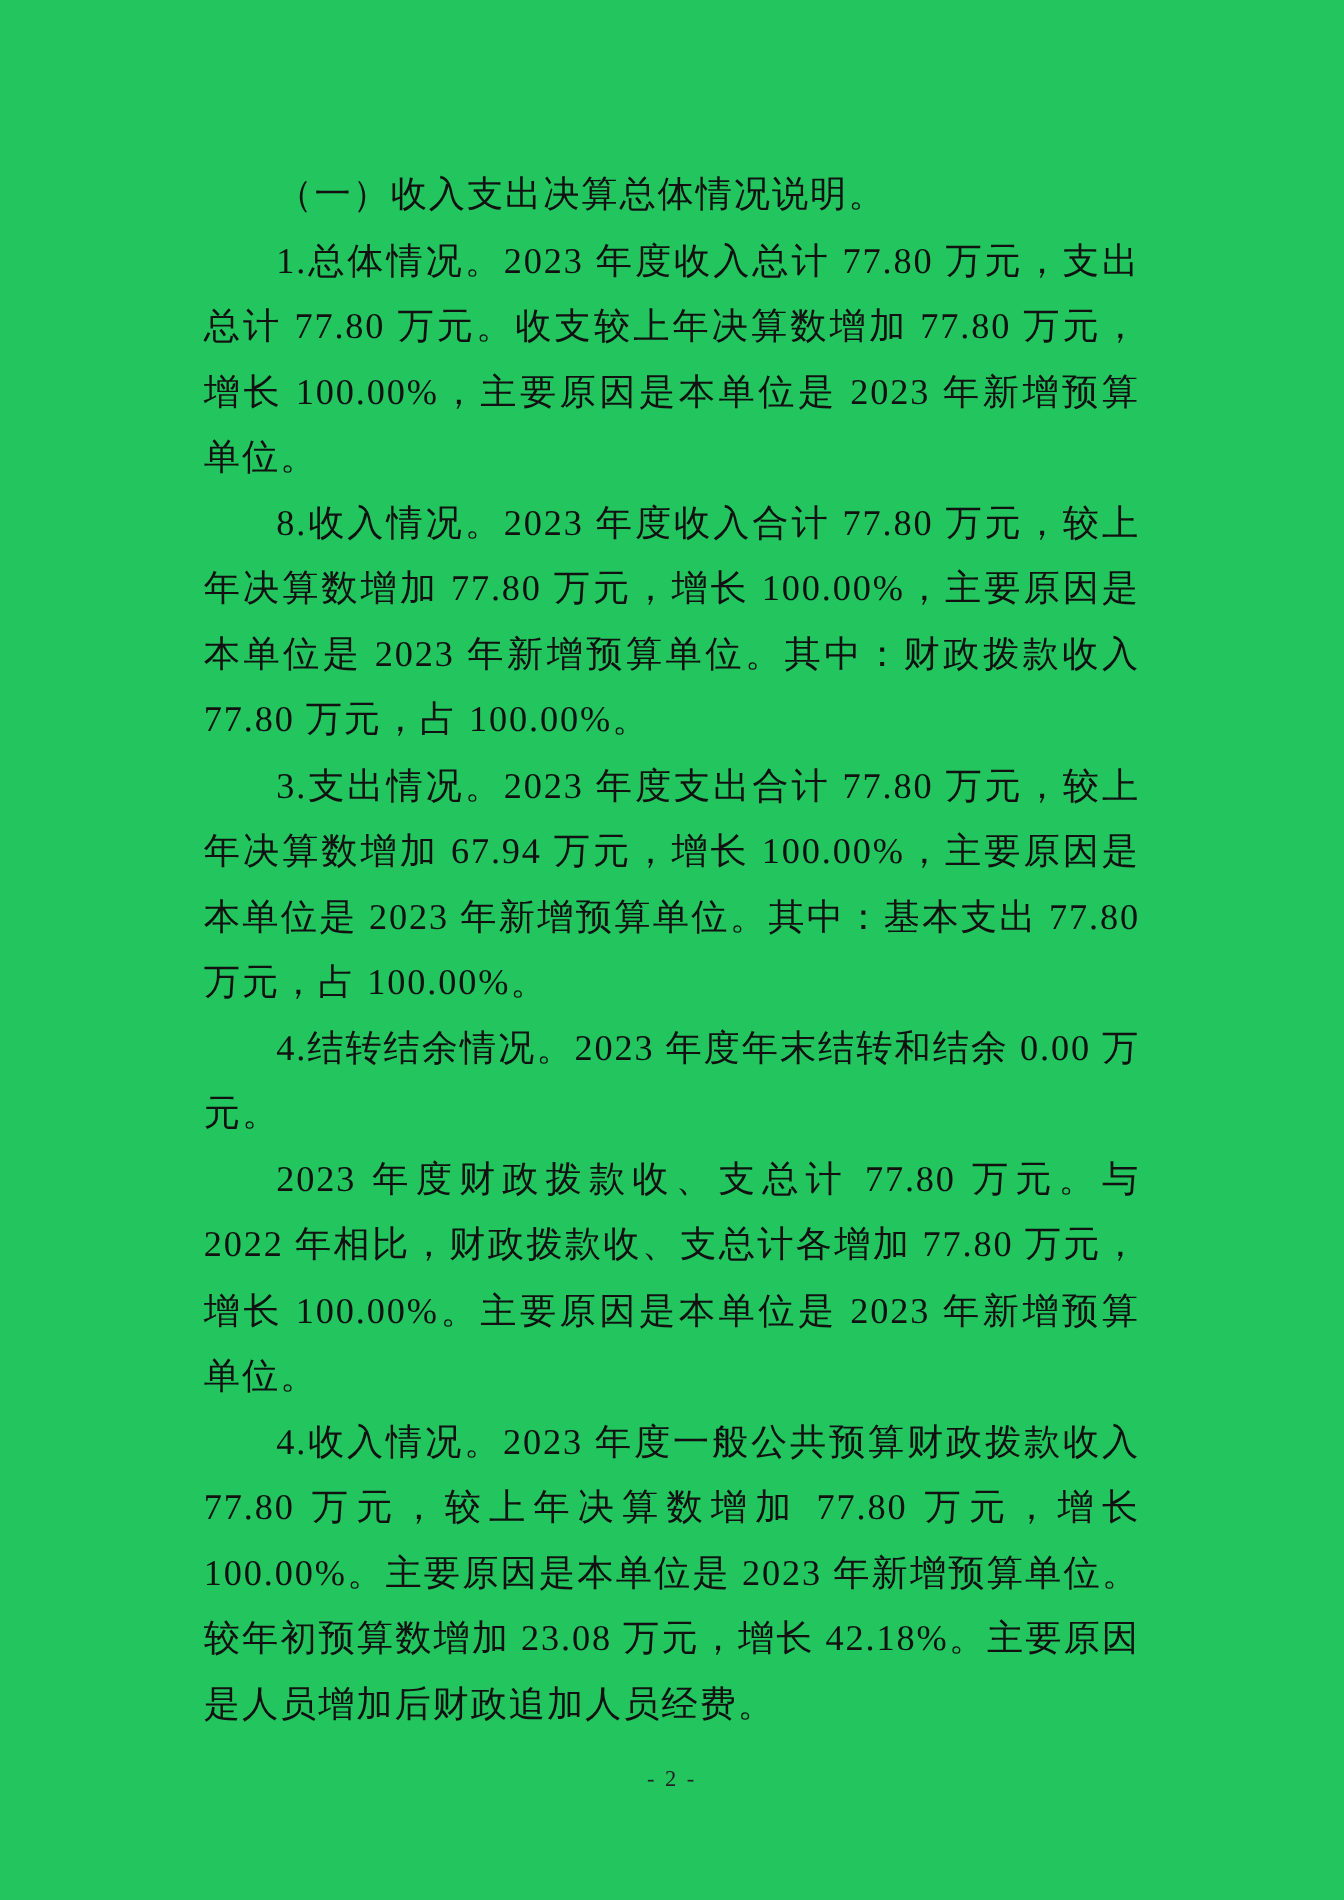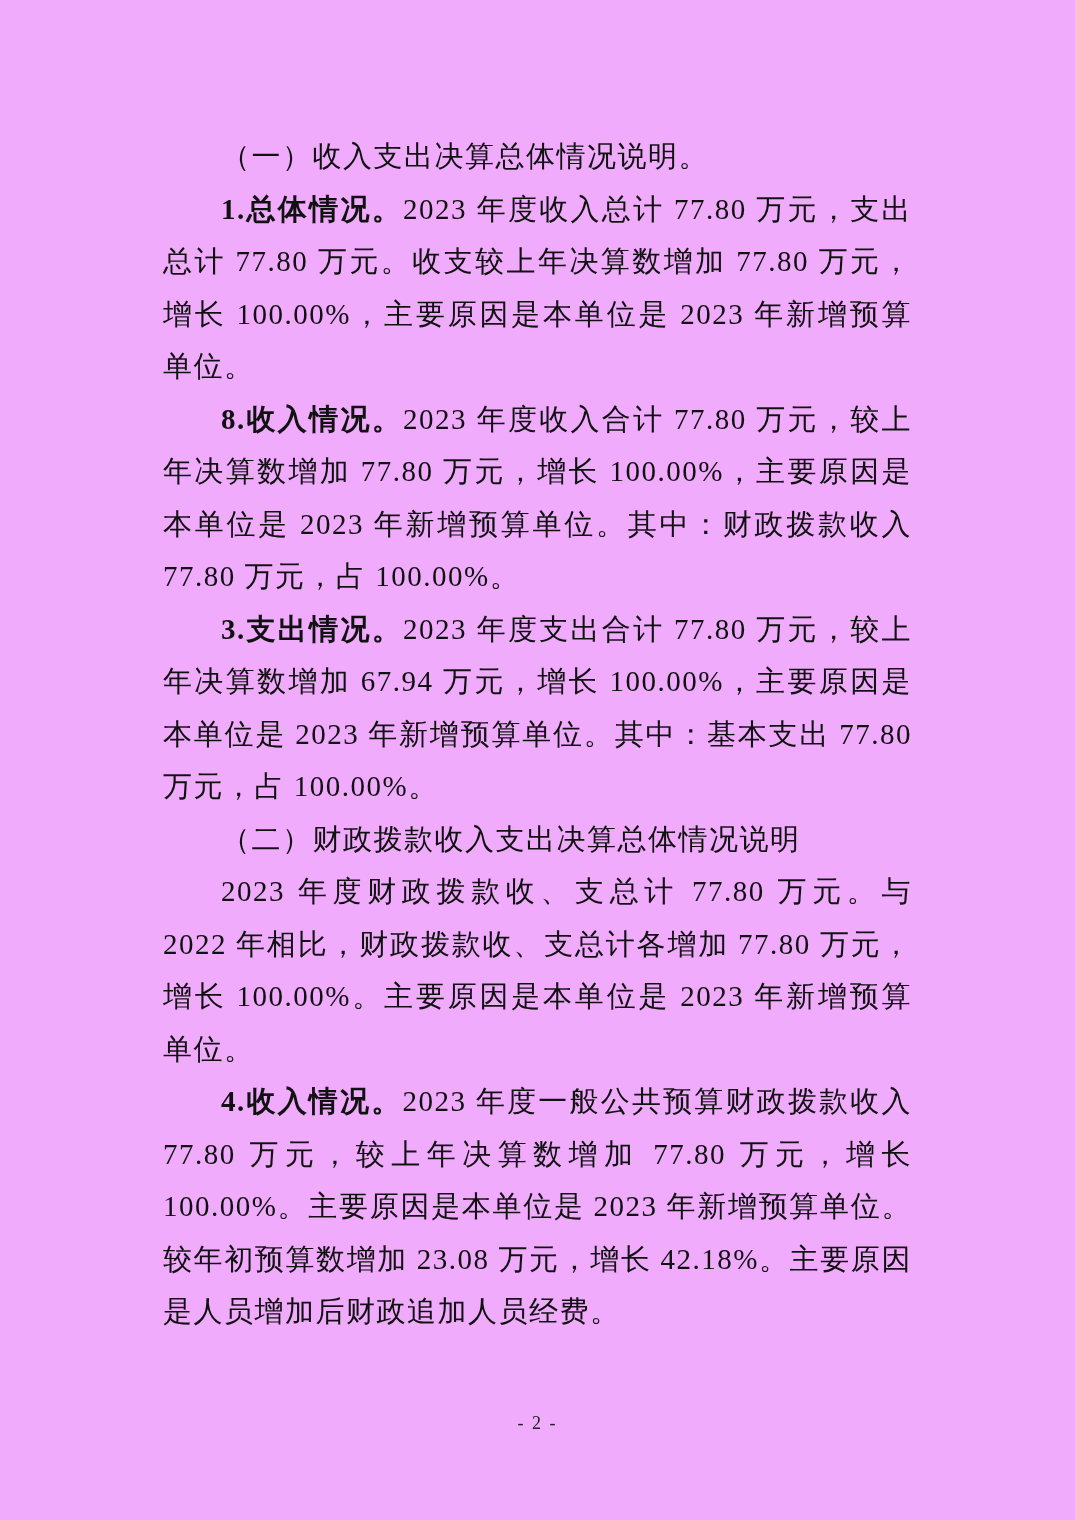--- a/index.html
+++ b/index.html
@@ -5,21 +5,21 @@
   html, body {
     margin: 0;
     padding: 0;
     background: #ffffff;
   }
   .page {
     position: relative;
     width: 1075px;
     height: 1520px;
     margin: 0 auto;
-    background: #f0abfc;
+    background: #22c55e;
     color: #111111;
     font-family: "Liberation Serif", "DejaVu Serif", serif;
     overflow: hidden;
   }
   .content {
     position: absolute;
     top: 130px;
     left: 163px;
     width: 749px;
   }
@@ -31,21 +31,21 @@
     text-align: justify;
     text-justify: inter-ideograph;
     text-indent: 2em;
     word-break: break-word;
   }
   .para.heading {
     text-align: left;
     font-weight: normal;
   }
   .para .lead {
-    font-weight: bold;
+    font-weight: normal;
   }
   .footer {
     position: absolute;
     left: 0;
     right: 0;
     bottom: 86px;
     text-align: center;
   }
   .footer .page-num {
     font-size: 18px;
@@ -59,22 +59,22 @@
 <div class="page">
   <div class="content" id="paragraphs">
   <p class="para heading"><span class="text">（一）收入支出决算总体情况说明。</span></p>
 
   <p class="para body"><span class="lead">1.总体情况。</span><span class="text">2023 年度收入总计 77.80 万元，支出总计 77.80 万元。收支较上年决算数增加 77.80 万元，增长 100.00%，主要原因是本单位是 2023 年新增预算单位。</span></p>
 
   <p class="para body"><span class="lead">8.收入情况。</span><span class="text">2023 年度收入合计 77.80 万元，较上年决算数增加 77.80 万元，增长 100.00%，主要原因是本单位是 2023 年新增预算单位。其中：财政拨款收入 77.80 万元，占 100.00%。</span></p>
 
   <p class="para body"><span class="lead">3.支出情况。</span><span class="text">2023 年度支出合计 77.80 万元，较上年决算数增加 67.94 万元，增长 100.00%，主要原因是本单位是 2023 年新增预算单位。其中：基本支出 77.80 万元，占 100.00%。</span></p>
 
+  <p class="para body"><span class="lead">4.结转结余情况。</span><span class="text">2023 年度年末结转和结余 0.00 万元。</span></p>
 
-  <p class="para heading"><span class="text">（二）财政拨款收入支出决算总体情况说明</span></p>
 
   <p class="para body"><span class="text">2023 年度财政拨款收、支总计 77.80 万元。与 2022 年相比，财政拨款收、支总计各增加 77.80 万元，增长 100.00%。主要原因是本单位是 2023 年新增预算单位。</span></p>
 
 
   <p class="para body"><span class="lead">4.收入情况。</span><span class="text">2023 年度一般公共预算财政拨款收入 77.80 万元，较上年决算数增加 77.80 万元，增长 100.00%。主要原因是本单位是 2023 年新增预算单位。较年初预算数增加 23.08 万元，增长 42.18%。主要原因是人员增加后财政追加人员经费。</span></p>
 </div>
   <div class="footer">
     <span class="page-num">- 2 -</span>
   </div>
 </div>

